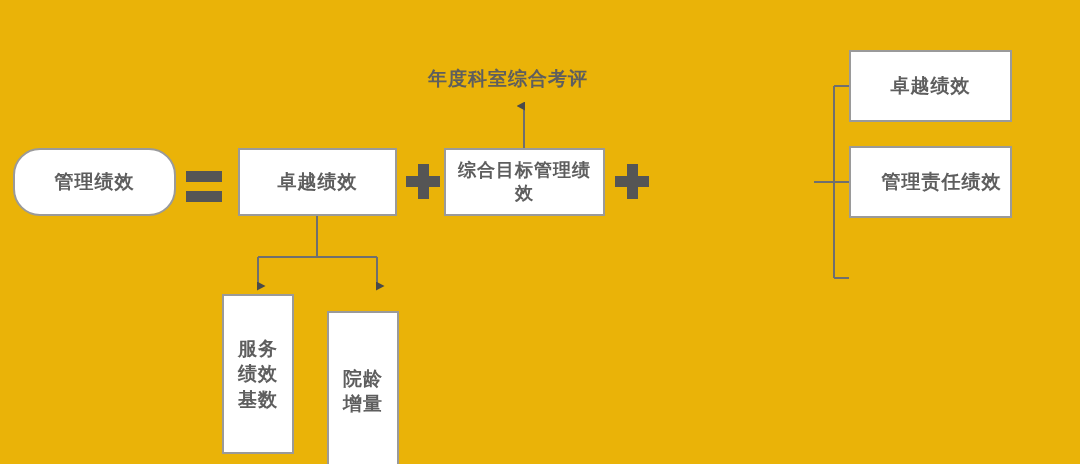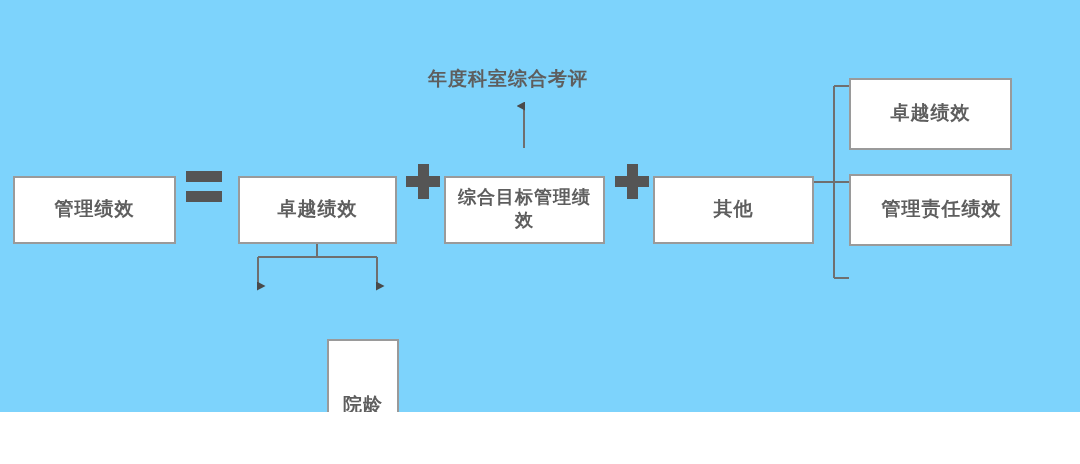--- a/index.html
+++ b/index.html
@@ -3,40 +3,39 @@
 <meta charset="utf-8">
 <style>
   html, body {
     margin: 0;
     padding: 0;
     background: #ffffff;
   }
   #canvas {
     position: relative;
     width: 1080px;
-    height: 412px;
-    background: #7dd3fc;
-    font-family: Liberation Mono, monospace;
+    height: 464px;
+    background: #eab308;
+    font-family: Liberation Serif, serif;
     overflow: hidden;
   }
   .node {
     position: absolute;
     box-sizing: border-box;
     border: 2px solid #9a9a9a;
     background: #ffffff;
     color: #5e5e5e;
     display: flex;
     align-items: center;
     justify-content: center;
     text-align: center;
     font-size: 19px;
     line-height: 1.28;
     letter-spacing: 1px;
     font-weight: 600;
-    margin-top: 28px;
   }
   .node.two-line {
     font-size: 18px;
     padding: 4px 8px;
   }
   .node.vertical-text {
     font-size: 19px;
     line-height: 1.32;
     letter-spacing: 1px;
     align-items: center;
@@ -114,46 +113,48 @@
 
     <line x1="814" y1="182" x2="834" y2="182" stroke="#6f6f6f" stroke-width="2"></line>
     <line x1="834" y1="86" x2="834" y2="278" stroke="#6f6f6f" stroke-width="2"></line>
     <line x1="834" y1="86" x2="849" y2="86" stroke="#6f6f6f" stroke-width="2"></line>
     <line x1="834" y1="182" x2="849" y2="182" stroke="#6f6f6f" stroke-width="2"></line>
     <line x1="834" y1="278" x2="849" y2="278" stroke="#6f6f6f" stroke-width="2"></line>
   </svg>
 
   <div class="caption" style="left:428px; top:66px;">年度科室综合考评</div>
 
-  <div class="node" style="left:13px; top:148px; width:163px; height:68px;">管理绩效</div>
+  <div class="node" style="left:13px; top:148px; width:163px; height:68px;border-radius:27px;">管理绩效</div>
 
   <div class="op op-equals" style="left:186px; top:171px; width:36px; height:31px;">
     <span class="bar b1"></span>
     <span class="bar b2"></span>
   </div>
 
   <div class="node" style="left:238px; top:148px; width:159px; height:68px;">卓越绩效</div>
 
   <div class="op op-plus" style="left:406px; top:164px; width:34px; height:35px;">
     <span class="bar-h"></span>
     <span class="bar-v"></span>
   </div>
 
   <div class="node two-line" style="left:444px; top:148px; width:161px; height:68px;">综合目标管理绩效</div>
 
   <div class="op op-plus" style="left:615px; top:164px; width:34px; height:35px;">
     <span class="bar-h"></span>
     <span class="bar-v"></span>
   </div>
 
-  <div class="node" style="left:653px; top:148px; width:161px; height:68px;">其他</div>
 
   <div class="node" style="left:849px; top:50px; width:163px; height:72px;">卓越绩效</div>
 
   <div class="node" style="left:849px; top:146px; width:163px; height:72px;padding-left:22px;">管理责任绩效</div>
 
 
+  <div class="node vertical-text" style="left:222px; top:294px; width:72px; height:160px;">
+    <span class="vtxt">服务绩效基数</span>
+  </div>
 
   <div class="node vertical-text" style="left:327px; top:311px; width:72px; height:160px;align-items:center;">
     <span class="vtxt">院龄增量</span>
   </div>
 
 </div>
 
 </body></html>

